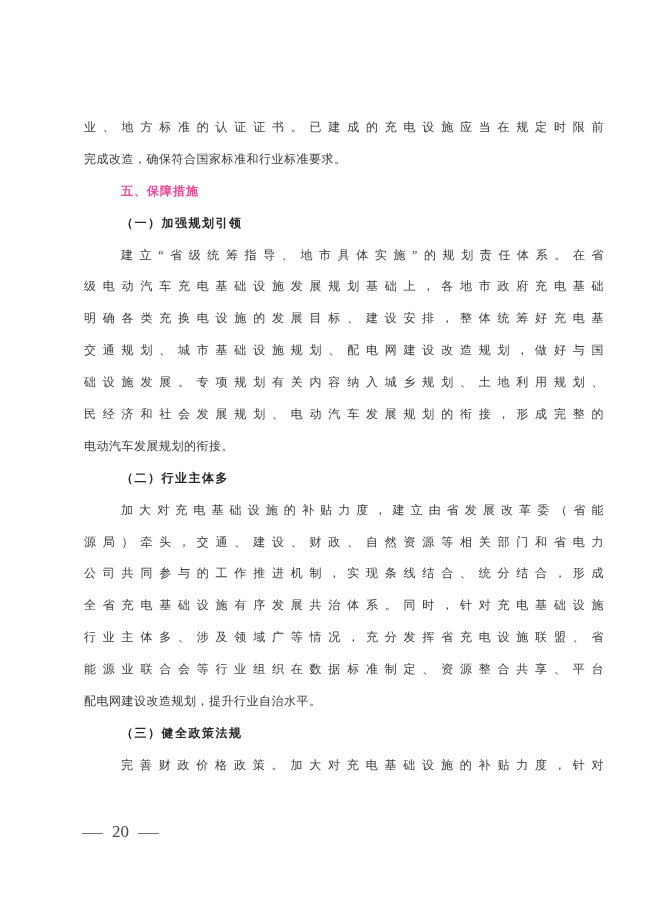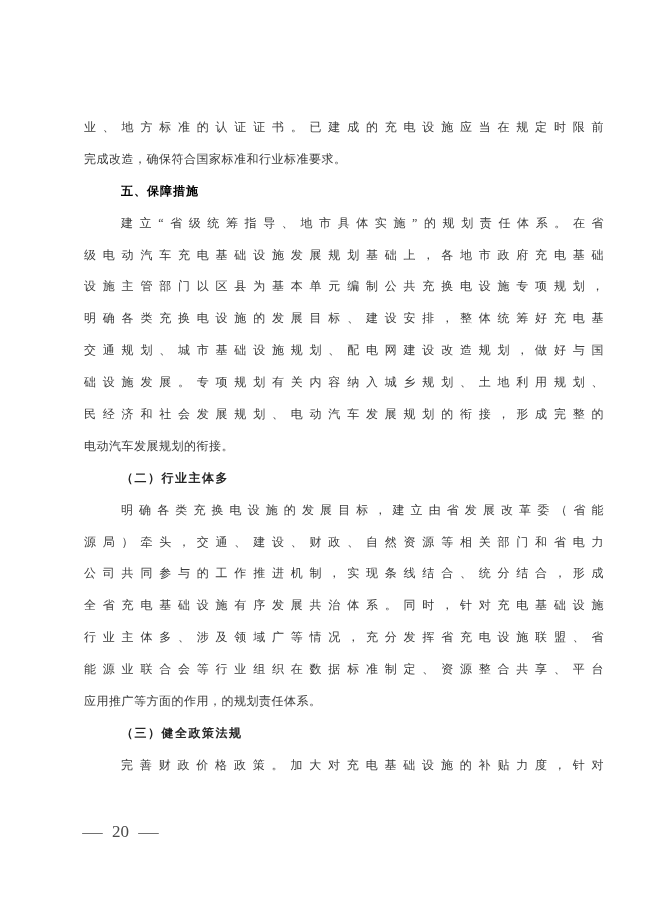--- a/index.html
+++ b/index.html
@@ -36,21 +36,21 @@
     text-align-last: justify;
   }
   
   .ind {
     padding-left: 37px;
   }
   
   .h1 {
     font-family: "Liberation Sans", "DejaVu Sans", sans-serif;
     font-weight: bold;
-    color: #000000;
+    color: #ec4899;
     letter-spacing: 1px;
   }
   
   .h2 {
     font-weight: bold;
     color: #262626;
     letter-spacing: 1.5px;
   }
   .footer {
     position: absolute;
@@ -70,36 +70,36 @@
   }
 </style>
 </head>
 <body>
 
 <div class="page">
   <div class="textblock">
     <div class="ln j">业、地方标准的认证证书。已建成的充电设施应当在规定时限前</div>
     <div class="ln">完成改造，确保符合国家标准和行业标准要求。</div>
     <div class="ln h1 ind">五、保障措施</div>
+    <div class="ln h2 ind">（一）加强规划引领</div>
     <div class="ln j ind">建立“省级统筹指导、地市具体实施”的规划责任体系。在省</div>
     <div class="ln j">级电动汽车充电基础设施发展规划基础上，各地市政府充电基础</div>
-    <div class="ln j">设施主管部门以区县为基本单元编制公共充换电设施专项规划，</div>
     <div class="ln j">明确各类充换电设施的发展目标、建设安排，整体统筹好充电基</div>
     <div class="ln j">交通规划、城市基础设施规划、配电网建设改造规划，做好与国</div>
     <div class="ln j">础设施发展。专项规划有关内容纳入城乡规划、土地利用规划、</div>
     <div class="ln j">民经济和社会发展规划、电动汽车发展规划的衔接，形成完整的</div>
     <div class="ln">电动汽车发展规划的衔接。</div>
     <div class="ln h2 ind">（二）行业主体多</div>
-    <div class="ln j ind">明确各类充换电设施的发展目标，建立由省发展改革委（省能</div>
+    <div class="ln j ind">加大对充电基础设施的补贴力度，建立由省发展改革委（省能</div>
     <div class="ln j">源局）牵头，交通、建设、财政、自然资源等相关部门和省电力</div>
     <div class="ln j">公司共同参与的工作推进机制，实现条线结合、统分结合，形成</div>
     <div class="ln j">全省充电基础设施有序发展共治体系。同时，针对充电基础设施</div>
     <div class="ln j">行业主体多、涉及领域广等情况，充分发挥省充电设施联盟、省</div>
     <div class="ln j">能源业联合会等行业组织在数据标准制定、资源整合共享、平台</div>
-    <div class="ln">应用推广等方面的作用，的规划责任体系。</div>
+    <div class="ln">配电网建设改造规划，提升行业自治水平。</div>
     <div class="ln h2 ind">（三）健全政策法规</div>
     <div class="ln j ind">完善财政价格政策。加大对充电基础设施的补贴力度，针对</div>
   </div>
 
   <div class="footer">
     <span class="dash">—</span>
     <span class="num">20</span>
     <span class="dash">—</span>
   </div>
 </div>

